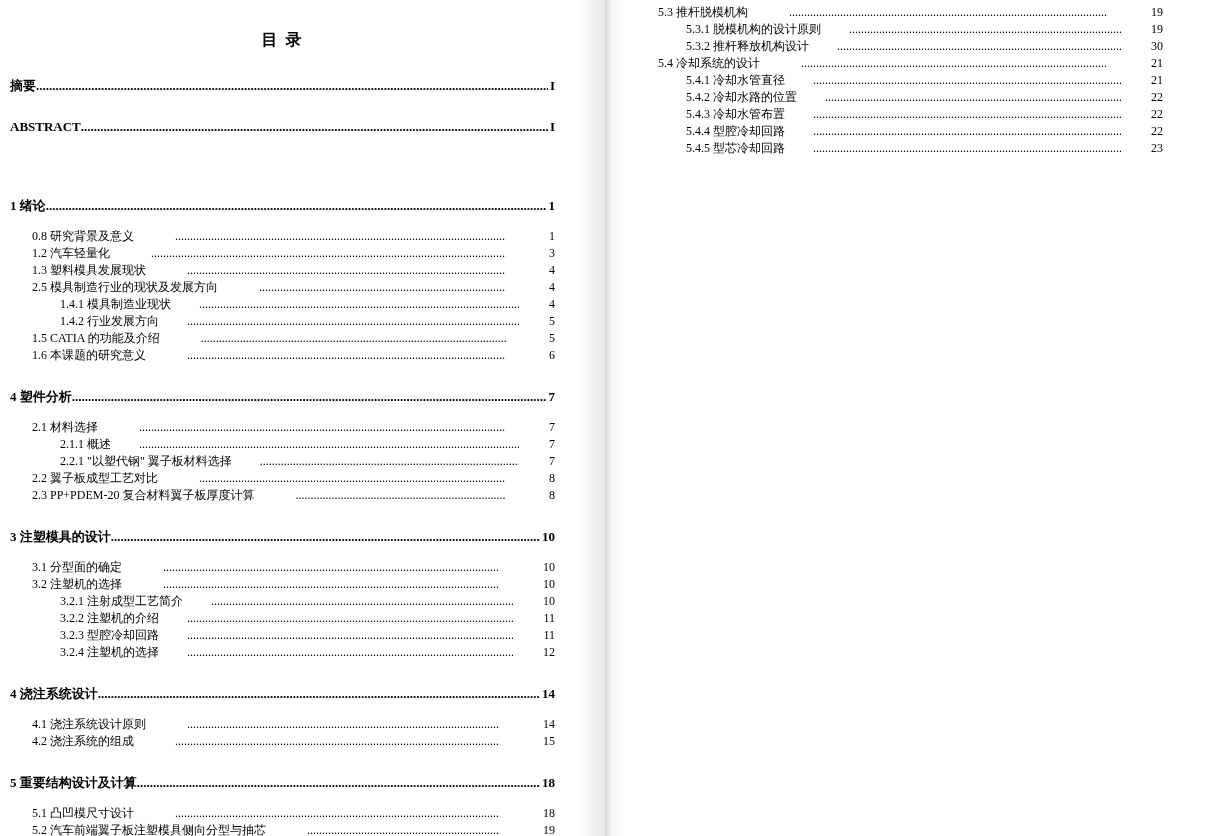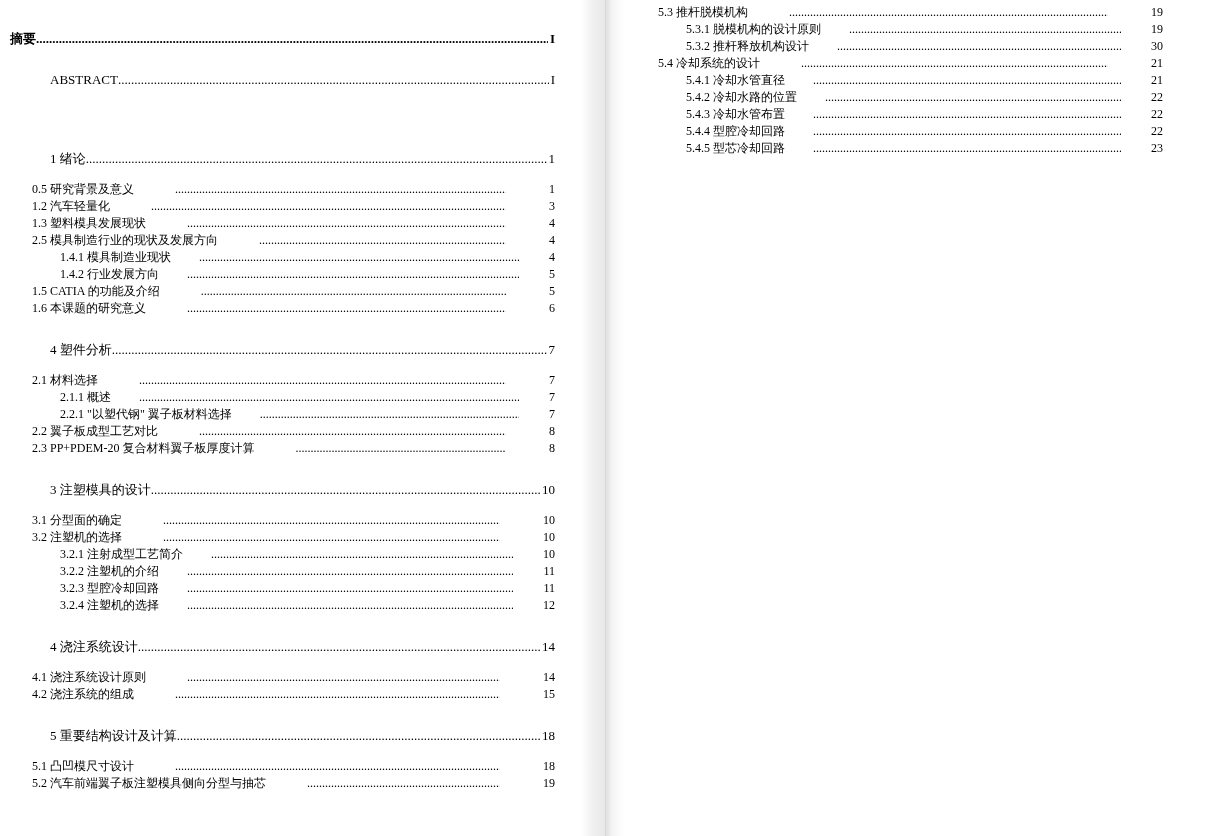--- a/index.html
+++ b/index.html
@@ -35,25 +35,24 @@
     }
     .toc-line {
       display: flex;
       align-items: baseline;
       font-size: 12px;
       line-height: 17px;
       white-space: nowrap;
       color: #000;
     }
     .toc-line.bold {
-      font-weight: normal;
+      font-weight: bold;
       font-size: 13px;
       margin-top: 24px;
       margin-bottom: 14px;
-      margin-left: 40px;
     }
     .toc-line.first-bold {
       font-weight: bold;
       font-size: 13px;
       margin-bottom: 10px;
     }
     .toc-line .label { flex: 0 0 auto; }
     .toc-line .dots {
       flex: 1 1 auto;
       overflow: hidden;
@@ -63,39 +62,40 @@
     }
     .toc-line .page { flex: 0 0 auto; padding-left: 2px; }
     .indent-1 { padding-left: 22px; gap: 41px; }
     .indent-2 { padding-left: 50px; gap: 28px; }
     .indent-0 { padding-left: 0; }
   </style>
 </head>
 <body>
 
 <div class="page-left">
+  <div class="title">目  录</div>
   <div id="toc-left">
       <div class="toc-line indent-0 first-bold">
         <span class="label">摘要</span>
         <span class="dots">............................................................................................................................................................................................................................................................................................................</span>
         <span class="page">I</span>
       </div>
       <div class="toc-line indent-0 bold">
         <span class="label">ABSTRACT</span>
         <span class="dots">............................................................................................................................................................................................................................................................................................................</span>
         <span class="page">I</span>
       </div>
       <div style="height: 24px;"></div>
       <div class="toc-line indent-0 bold">
         <span class="label">1 绪论</span>
         <span class="dots">............................................................................................................................................................................................................................................................................................................</span>
         <span class="page">1</span>
       </div>
       <div class="toc-line indent-1">
-        <span class="label">0.5 研究背景及意义</span>
+        <span class="label">0.8 研究背景及意义</span>
         <span class="dots">............................................................................................................................................................................................................................................................................................................</span>
         <span class="page">1</span>
       </div>
       <div class="toc-line indent-1">
         <span class="label">1.2 汽车轻量化</span>
         <span class="dots">............................................................................................................................................................................................................................................................................................................</span>
         <span class="page">3</span>
       </div>
       <div class="toc-line indent-1">
         <span class="label">1.3  塑料模具发展现状</span>

